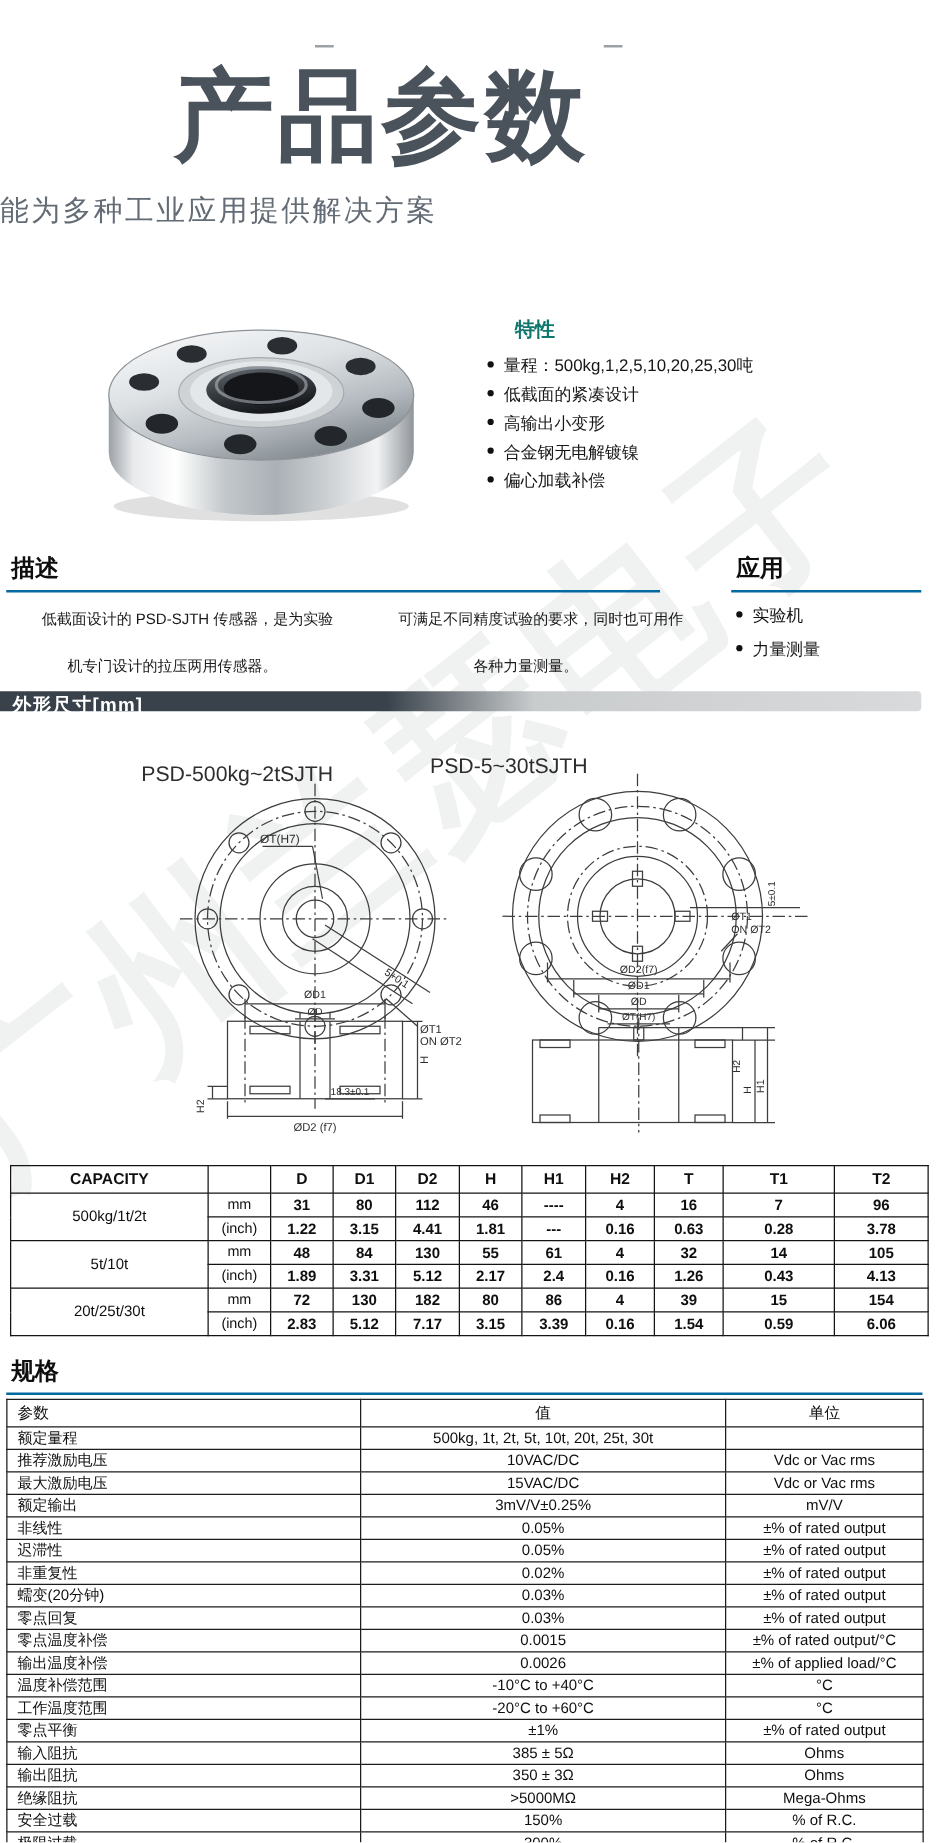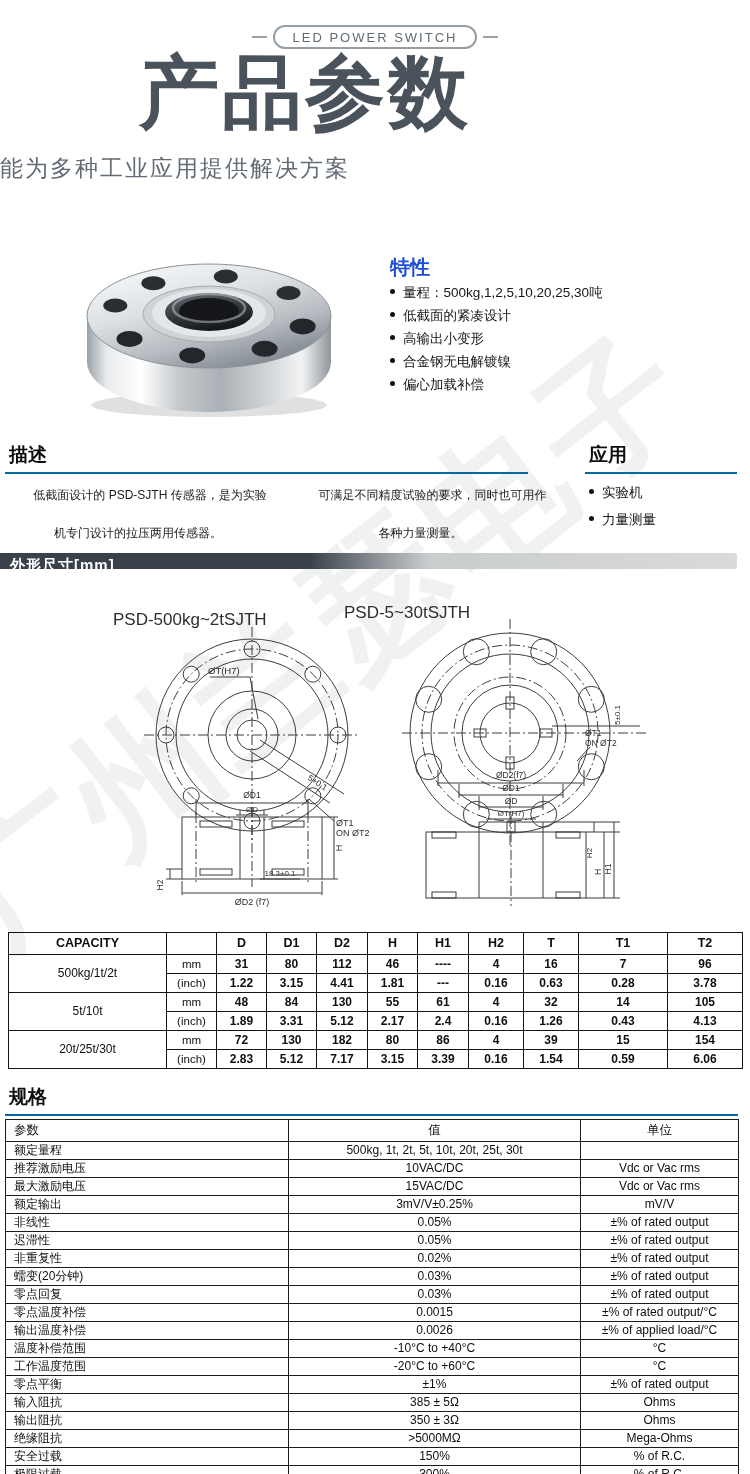--- a/index.html
+++ b/index.html
@@ -18,21 +18,21 @@
          border-radius:15px;text-align:center;line-height:22px;font-size:13px;letter-spacing:2px;
          color:#626a72;font-weight:500;box-sizing:border-box;}
   .badge-dash{position:absolute;top:36px;width:15px;height:2px;background:#9aa2a8;}
   .badge-dash.l{left:252px}.badge-dash.r{left:483px}
   .title{position:absolute;left:0;top:48px;width:610px;margin:0;text-align:center;
          font-size:80px;line-height:1.12;font-weight:800;color:#4a525c;letter-spacing:3px;}
   .subtitle{position:absolute;left:0;top:153px;width:664px;text-align:left;
             font-size:23px;color:#636b75;letter-spacing:2px;}
 
   
-  .feat-head{position:absolute;left:390px;top:254px;font-size:20px;font-weight:800;color:#1d4ed8;}
+  .feat-head{position:absolute;left:412px;top:254px;font-size:16px;font-weight:800;color:#0f766e;}
   .feat-list{position:absolute;left:390px;top:281px;margin:0;padding:0;list-style:none;}
   .feat-list li{font-size:13.5px;line-height:23px;color:#161616;}
   .dot{display:inline-block;width:5px;height:5px;border-radius:50%;background:#111;
        margin-right:8px;vertical-align:3px;}
 
   
   .sec-wrap{position:absolute;border-bottom:2px solid #0369a1;padding:0 0 4px 4px;box-sizing:border-box;}
   .sec-head{font-size:19px;font-weight:800;color:#0e0e0e;}
   .desc-wrap{left:5px;top:442px;width:523px;}
   .app-wrap{left:585px;top:442px;width:152px;}
@@ -75,23 +75,20 @@
   .spec-table .c0{text-align:left;padding-left:8px;}
 </style>
 </head>
 <body>
 
 <div class="page" data-name="product-detail-page">
 
   <div class="watermark" data-name="watermark">广州兰瑟电子</div>
 
   <div class="badge-dash l" data-name="badge-dash-left"></div>
-  <div class="badge" data-name="badge-pill">
-    <span data-name="badge-label">LED POWER SWITCH</span>
-  </div>
   <div class="badge-dash r" data-name="badge-dash-right"></div>
 
   <h1 class="title" data-name="page-title">产品参数</h1>
   <div class="subtitle" data-name="page-subtitle">能为多种工业应用提供解决方案</div>
 
   <svg class="layer" style="left:62px;top:244px" width="290" height="180" viewBox="0 0 290 180" data-name="product-photo">
     <defs>
       <linearGradient id="gSide" x1="0" y1="0" x2="1" y2="0">
         <stop offset="0" stop-color="#9ba1a6"></stop>
           <stop offset="0.08" stop-color="#e8eaec"></stop>

